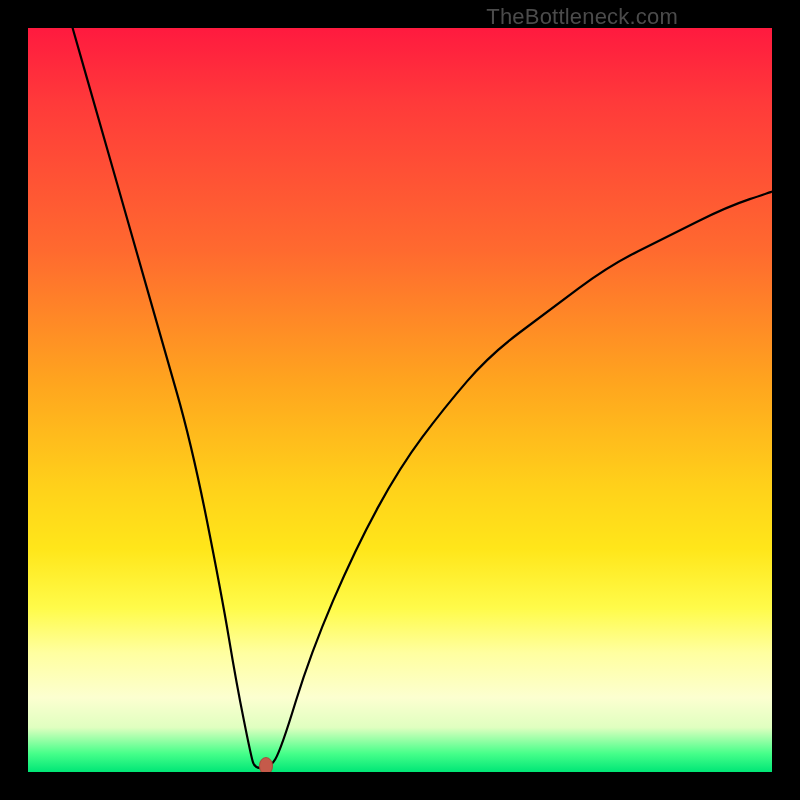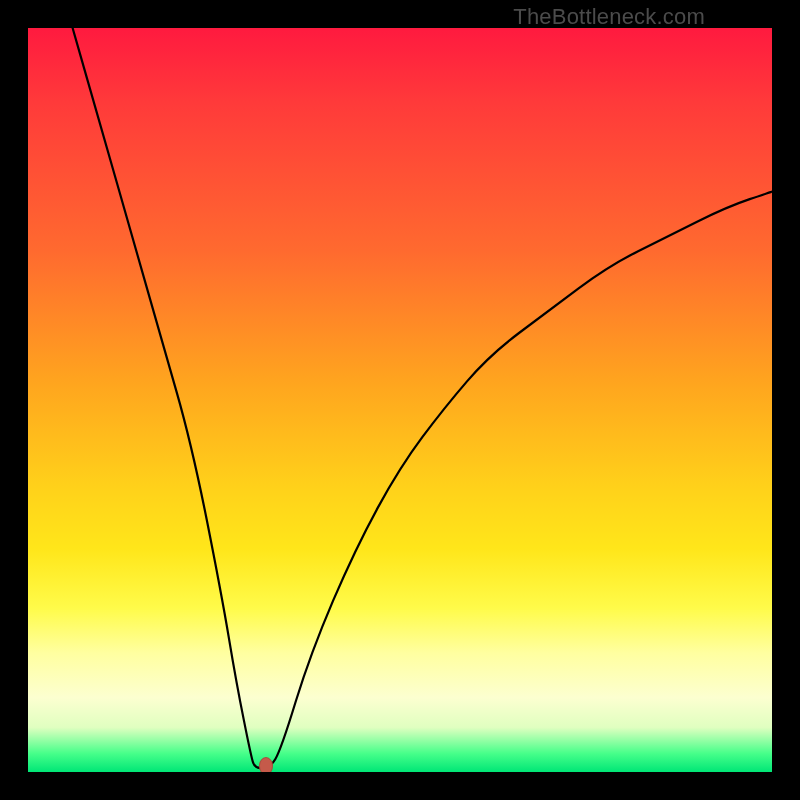--- a/index.html
+++ b/index.html
@@ -9,21 +9,20 @@
     height: 800px;
     background: #000;
     overflow: hidden;
     font-family: Arial, Helvetica, sans-serif;
   }
   .frame {
     position: relative;
     width: 688px;
     height: 800px;
     background: #000;
-    padding-left: 27px;
   }
   .watermark {
     position: absolute;
     top: 4px;
     right: 10px;
     color: #4b4b4b;
     font-size: 22px;
     font-weight: 400;
     letter-spacing: 0.2px;
     user-select: none;

